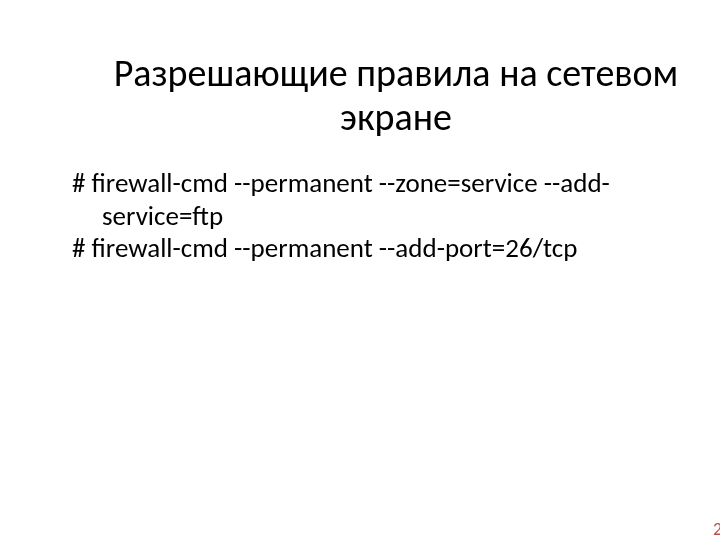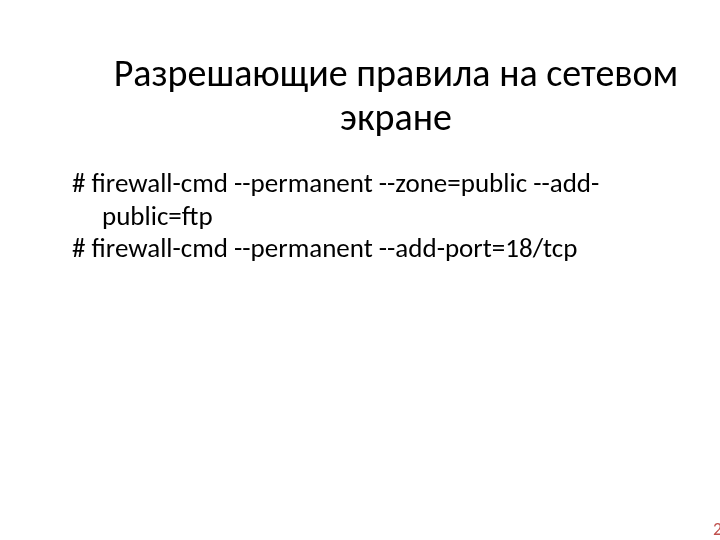--- a/index.html
+++ b/index.html
@@ -44,18 +44,18 @@
       font-size: 18px;
       color: #c0504d;
     }
   </style>
 </head>
 <body>
 
 <div class="slide">
   <h1 class="title">Разрешающие правила на сетевом экране</h1>
   <div class="body">
-    <div class="cmd-line"># firewall-cmd --permanent --zone=public --add-</div>
-    <div class="cmd-line indent">public=ftp</div>
-    <div class="cmd-line"># firewall-cmd  --permanent  --add-port=18/tcp</div>
+    <div class="cmd-line"># firewall-cmd --permanent --zone=service --add-</div>
+    <div class="cmd-line indent">service=ftp</div>
+    <div class="cmd-line"># firewall-cmd  --permanent  --add-port=26/tcp</div>
   </div>
   <div class="page-num">2</div>
 </div>
 
 </body></html>

